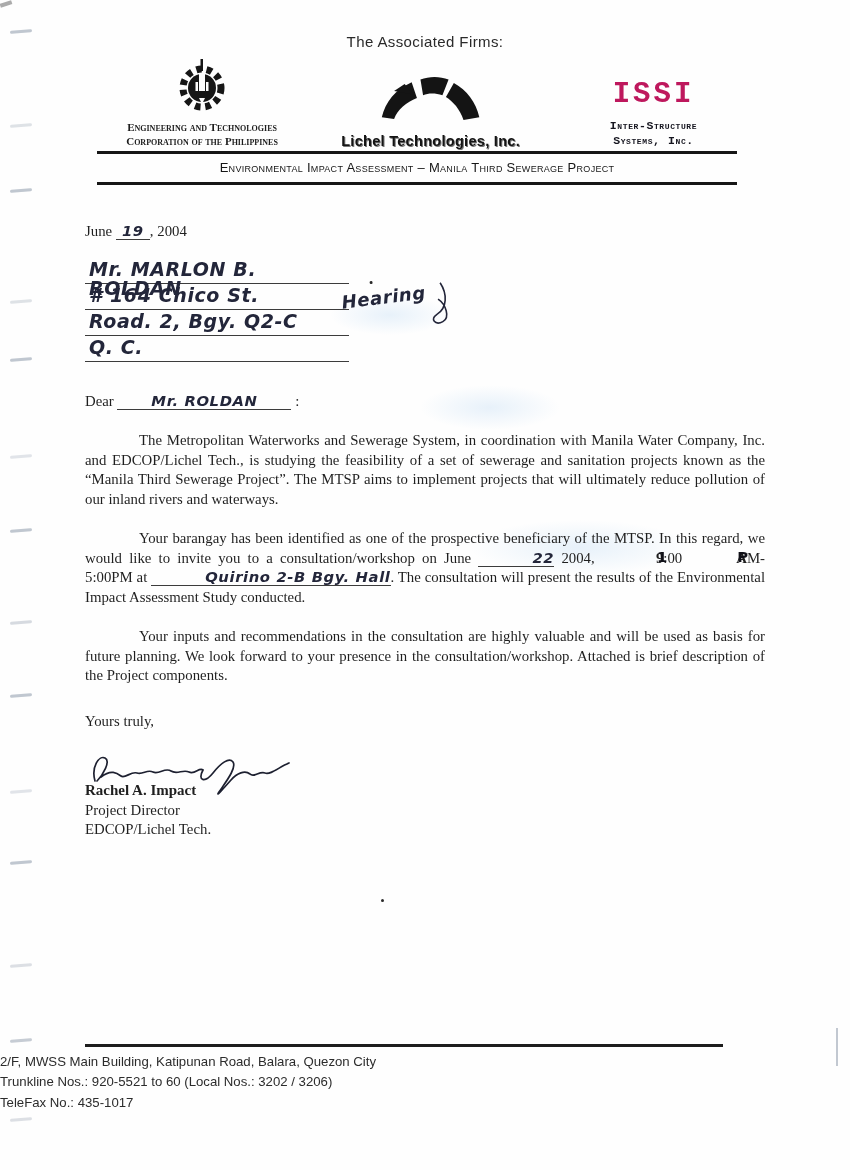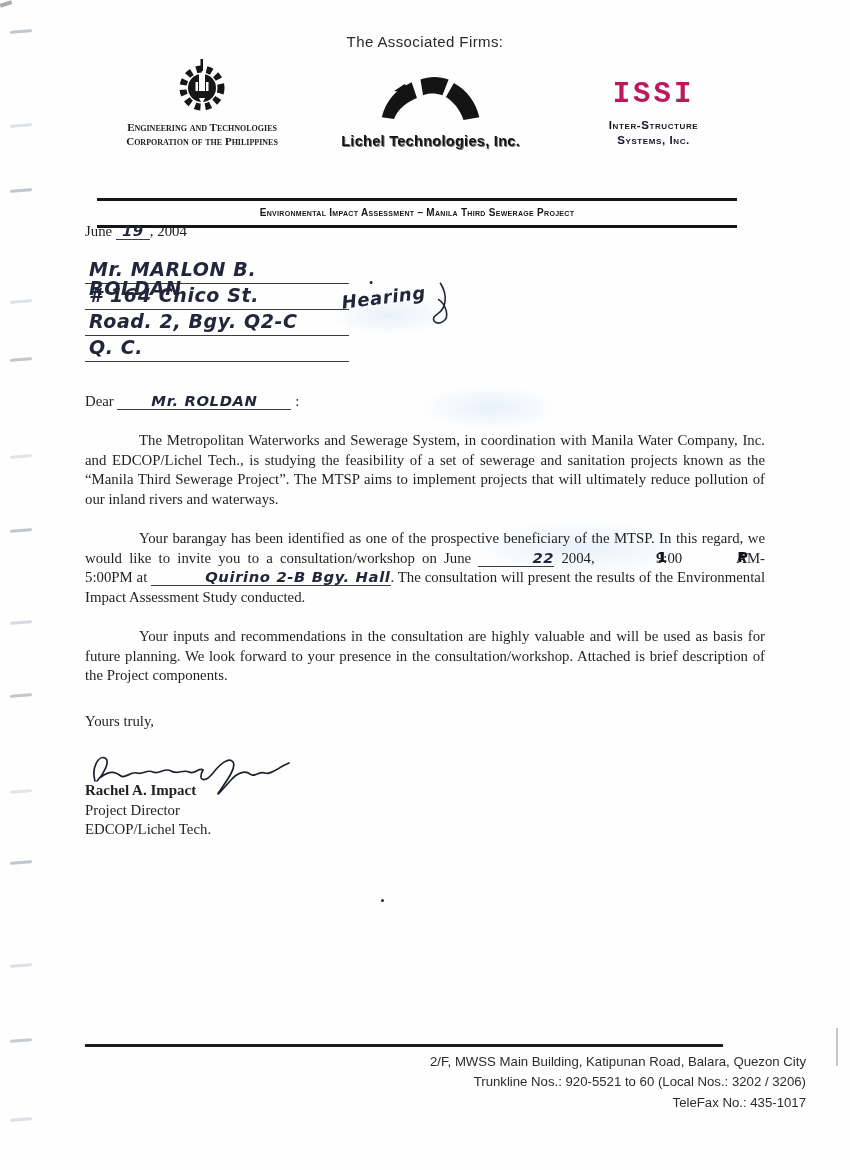--- a/index.html
+++ b/index.html
@@ -17,29 +17,29 @@
 
   
   .assoc{position:absolute;top:33px;left:85px;right:85px;text-align:center;
     font-family:"Liberation Sans",sans-serif;font-size:15px;color:#2a2a2a;letter-spacing:.4px;}
   .logos{position:absolute;top:58px;left:85px;right:85px;display:grid;grid-template-columns:1.05fr 1fr 1fr;align-items:end;}
   .firm{text-align:center;}
   .edcop-name{font-size:11px;font-weight:bold;font-variant:small-caps;line-height:1.3;color:#1d1d1d;margin-top:2px;}
   .lichel-name{font-family:"Liberation Sans",sans-serif;font-weight:800;font-size:14.5px;color:#141414;
     letter-spacing:.3px;text-shadow:1px 1px 0 #777;margin-top:4px;}
   .issi-word{font-family:Liberation Mono, monospace;font-weight:bold;font-size:29px;letter-spacing:3px;color:#be185d;line-height:1;}
-  .issi-name{font-family:Liberation Sans, sans-serif;font-weight:bold;font-size:11.5px;font-variant:small-caps;
+  .issi-name{font-family:Liberation Mono, monospace;font-weight:bold;font-size:11.5px;font-variant:small-caps;
     letter-spacing:.6px;color:#15151f;line-height:1.35;margin-top:9px;}
 
   
   .band{position:absolute;top:151px;left:97px;right:113px;
     border-top:3.5px solid #161616;border-bottom:3.5px solid #161616;
     padding:6px 0 7px;text-align:center;
-    font-family:"Liberation Sans",sans-serif;font-weight:bold;font-size:10px;
-    font-variant:small-caps;letter-spacing:.3px;color:#161616;margin-top:47px;}
+    font-family:"Liberation Sans",sans-serif;font-weight:normal;font-size:13px;
+    font-variant:small-caps;letter-spacing:.3px;color:#161616;}
 
   
   .letter{position:absolute;top:216px;left:85px;width:680px;font-size:14.8px;line-height:19.5px;}
   .hw{font-family:"DejaVu Sans",sans-serif;font-style:italic;font-weight:600;color:#23263a;letter-spacing:.6px;}
   .blank{display:inline-block;border-bottom:1.4px solid #3c3c3c;text-align:center;line-height:17px;vertical-align:baseline;}
   .date-line{margin:6px 0 16px;}
   .addr{width:264px;margin-top:12px;}
   .addr-line{border-bottom:1.4px solid #3c3c3c;padding:2px 4px 3px;font-size:19px;height:20px;}
   .annotation{position:absolute;left:258px;top:28px;transform:rotate(-7deg);display:flex;align-items:flex-start;}
   .annotation .hw{font-size:18px;}
@@ -48,21 +48,21 @@
   .b{font-weight:bold;}
   .ovw{position:relative;display:inline-block;font-weight:bold;}
   .ovw .over{position:absolute;left:1px;top:-2px;font-family:"DejaVu Sans",sans-serif;font-weight:800;color:#101018;}
   .closing{margin-top:26px;}
   .sig-svg{display:block;margin:14px 0 -16px 2px;}
   .sig-name{font-weight:bold;font-size:15px;}
   .sig-role,.sig-org{font-size:14.8px;line-height:19px;}
 
   
   .footer-rule{position:absolute;left:85px;top:1044px;width:638px;height:3px;background:#1d1d1d;}
-  .footer-text{position:absolute;top:1052px;left:0;width:806px;text-align:right;
+  .footer-text{position:absolute;top:1052px;left:0;width:806px;text-align:left;
     font-family:"Liberation Sans",sans-serif;font-size:13.2px;color:#2c2c2c;line-height:1.55;}
 </style>
 </head>
 <body>
 
 <div class="page">
 
   <div class="corner-mark"></div>
   <div class="bmark" style="top:30px;opacity:.55"></div>
   <div class="bmark" style="top:124px;opacity:.28"></div>

